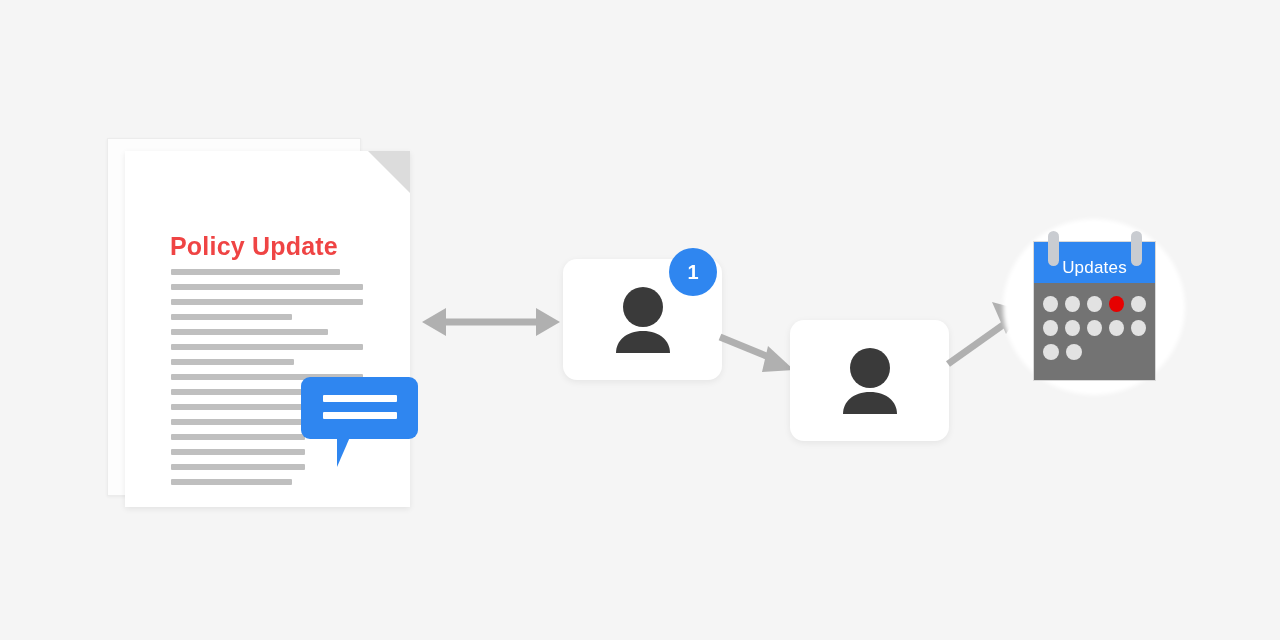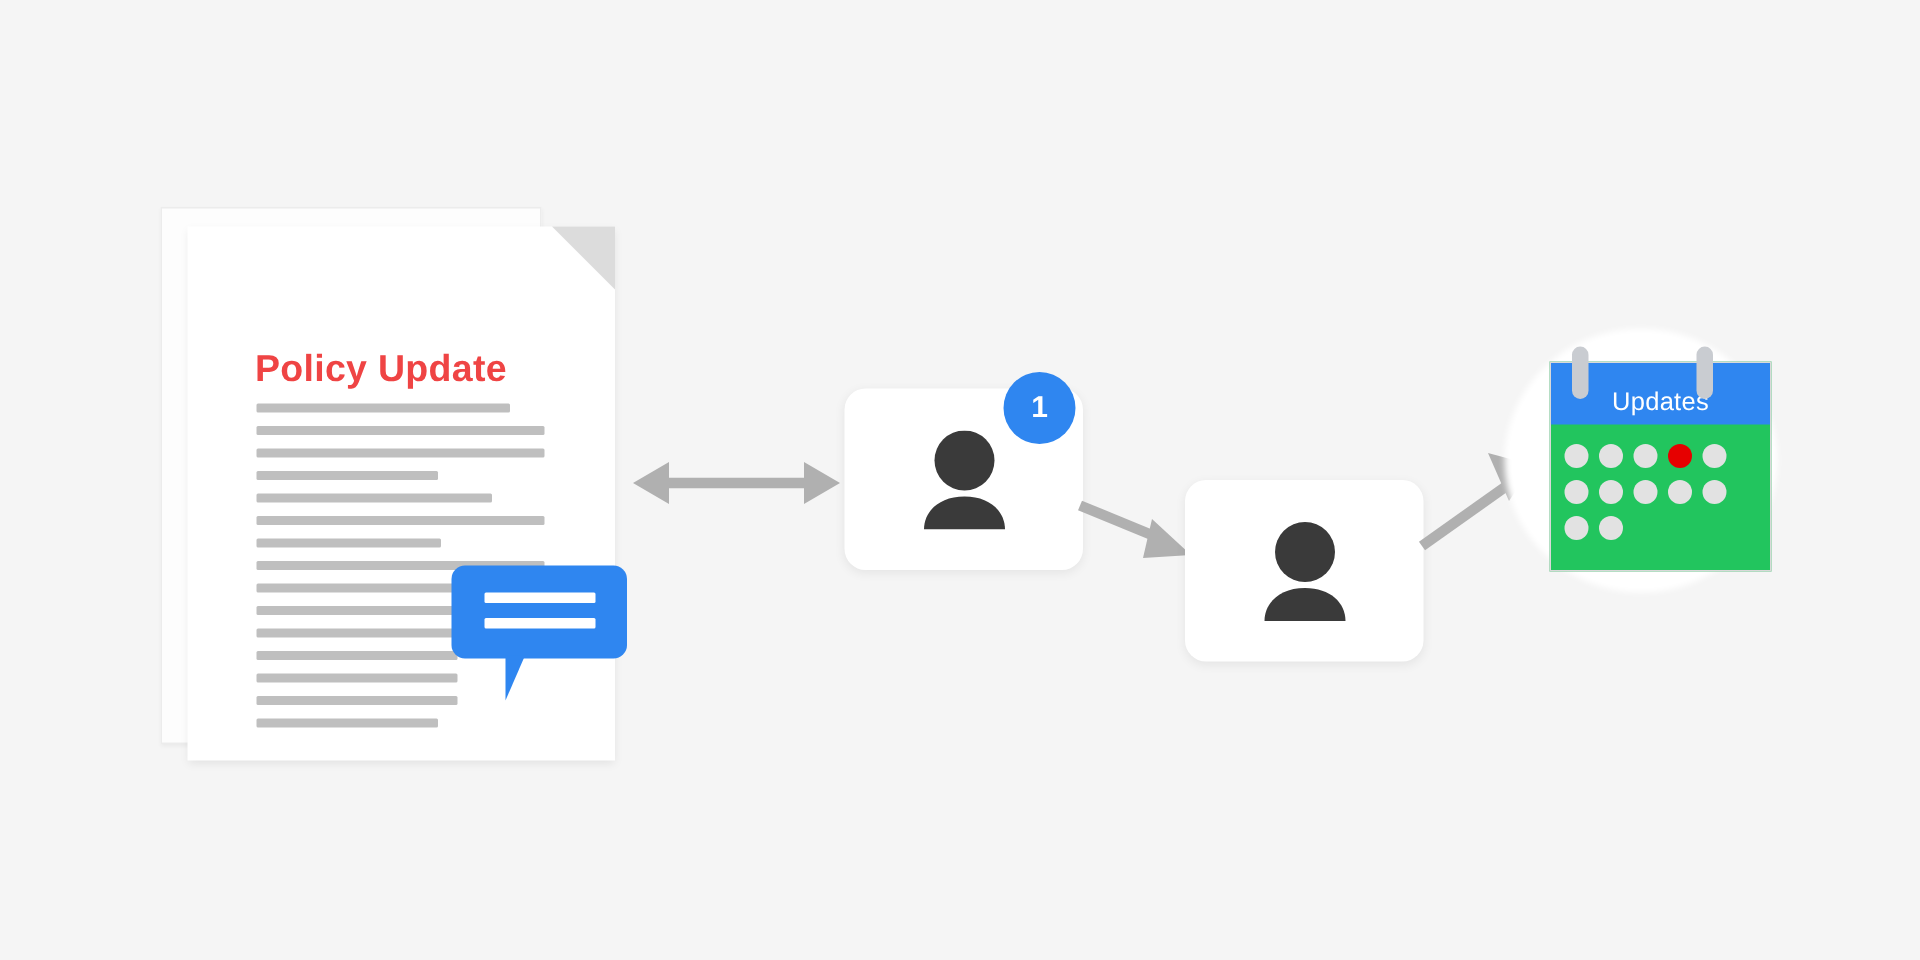--- a/index.html
+++ b/index.html
@@ -201,23 +201,23 @@
     border-radius: 6px;
     z-index: 3;
   }
   .cal-ring-l { left: 48px; }
   .cal-ring-r { left: 131px; }
 
   .cal-body {
     position: absolute;
     left: 33px;
     top: 22px;
-    width: 148px;
+    width: 123px;
     height: 140px;
-    background: #22c55e;
+    background: #737373;
     border: 1px solid #d9d9d9;
     z-index: 2;
     overflow: hidden;
   }
   .cal-header {
     height: 41px;
     background: #2f86f0;
     display: flex;
     align-items: center;
     justify-content: center;

